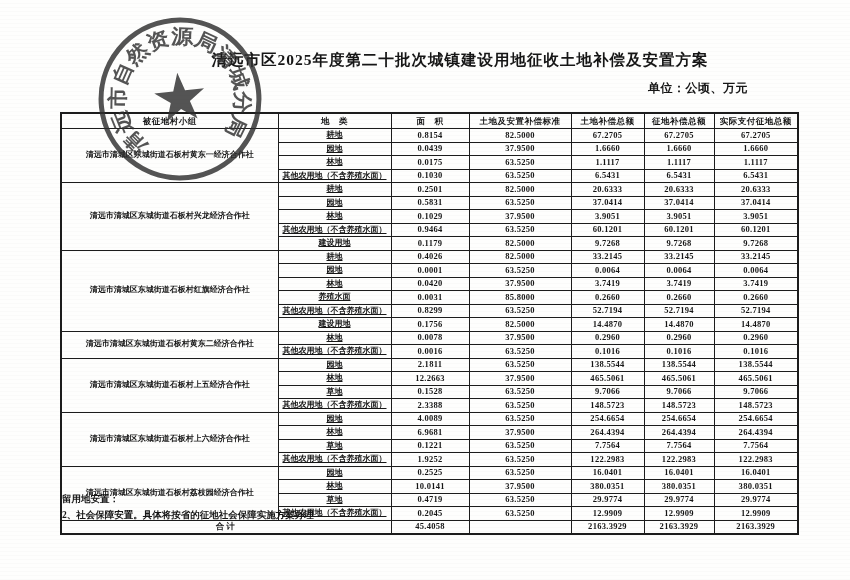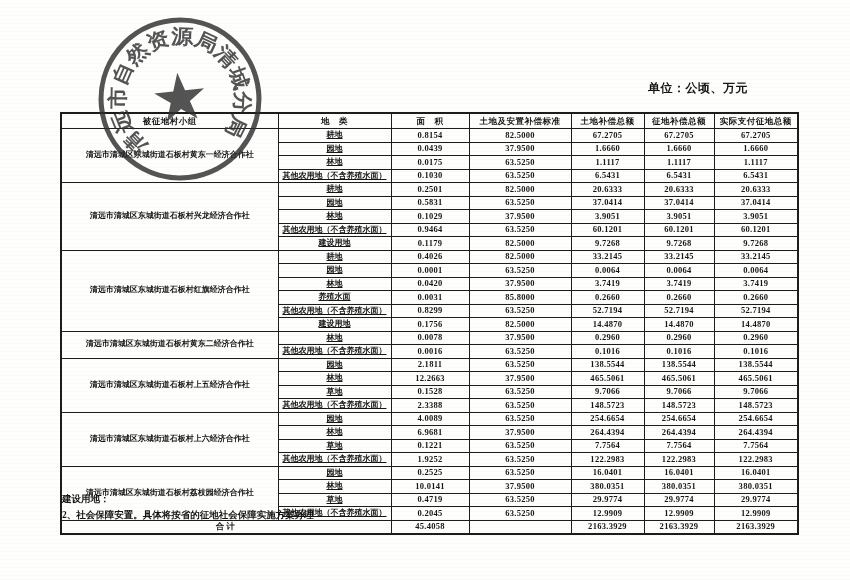--- a/index.html
+++ b/index.html
@@ -31,20 +31,21 @@
     position:absolute;left:94px;top:13px;width:172px;height:172px;color:#2f2f2f;opacity:0.82;
     transform:rotate(-6deg);
   }
   .stamp text{font-family:"Liberation Serif","DejaVu Serif",serif;font-weight:bold;}
 </style>
 </head>
 <body>
 
 <div class="page">
 
+  <h1 class="title">清远市区2025年度第二十批次城镇建设用地征收土地补偿及安置方案</h1>
 
   <div class="unit-note">单位：公顷、万元</div>
 
   <table class="comp-table">
     <colgroup>
       <col style="width:217px">
         <col style="width:113px">
         <col style="width:78px">
       <col style="width:102px">
         <col style="width:73px">
@@ -307,21 +308,21 @@
           <td colspan="1" class="num">45.4058</td>
           <td colspan="1" class="num"></td>
           <td colspan="1" class="num">2163.3929</td>
           <td colspan="1" class="num">2163.3929</td>
           <td colspan="1" class="num">2163.3929</td>
         </tr>
       </tbody>
   </table>
 
   <div class="footer">
-    <div>建设用地：</div>
+    <div>留用地安置：</div>
     <div>2、社会保障安置。具体将按省的征地社会保障实施方案办理</div>
   </div>
 
   <svg class="stamp" viewBox="0 0 170 170">
     <circle cx="85" cy="85" r="78" fill="none" stroke="currentColor" stroke-width="5"></circle>
     <path id="sealArc" d="M 49.65,127.1 A 55,55 0 1 1 120.35,127.1" fill="none"></path>
     <text font-size="20" fill="currentColor">
       <textPath href="#sealArc" startOffset="0" textLength="262" lengthAdjust="spacingAndGlyphs">清远市自然资源局清城分局</textPath>
     </text>
     <path fill="currentColor" d="M85,59 L90.88,76.91 L109.73,76.97 L94.51,88.09 L100.28,106.03 L85,95 L69.72,106.03 L75.49,88.09 L60.27,76.97 L79.12,76.91 Z"></path>

